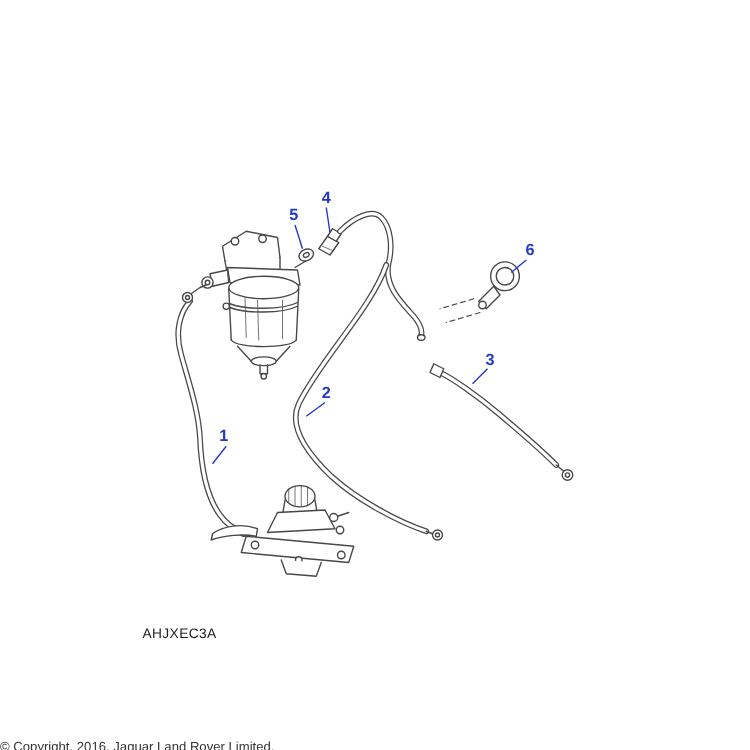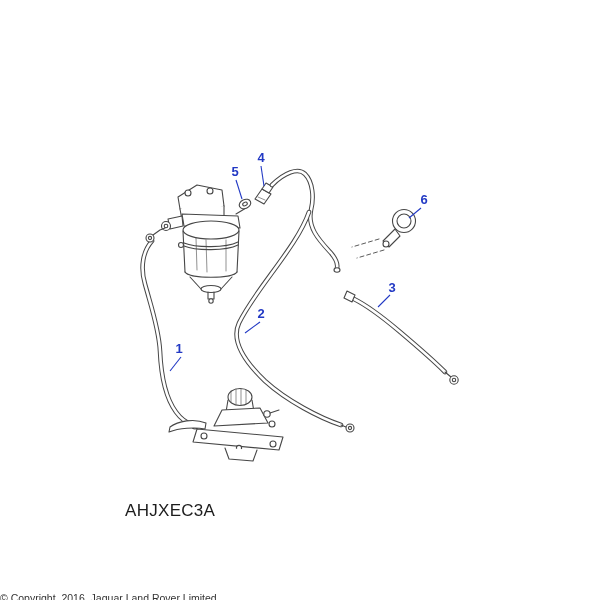--- a/index.html
+++ b/index.html
@@ -10,22 +10,22 @@
   .line-art { fill:none; stroke-linecap:round; stroke-linejoin:round; }
   .thin  { stroke-width:0.6; }
   .hose-outer { fill:none; stroke-width:4.6; }
   .hose-core  { fill:none; stroke:#ffffff !important; stroke-width:2.6; }
   .dash { stroke-dasharray:4 3; stroke-width:0.9; fill:none; }
 
   .callout-line { stroke-width:1.1; fill:none; }
   .callout-num  { font:700 13px "Liberation Sans", sans-serif; stroke:none; cursor:pointer; }
 
   .diagram-code {
-    position:absolute; left:125px; top:501px;
-    font-size:17px; color:#1c1c1c; letter-spacing:0.3px;
+    position:absolute; left:114px; top:501px;
+    font-size:11px; color:#1c1c1c; letter-spacing:0.3px;
   }
   .copyright {
     position:absolute; left:0; right:0; top:592px;
     text-align:left; font-size:10.5px; color:#333333;
   }
 </style>
 </head>
 <body>
 
 <div class="page">

